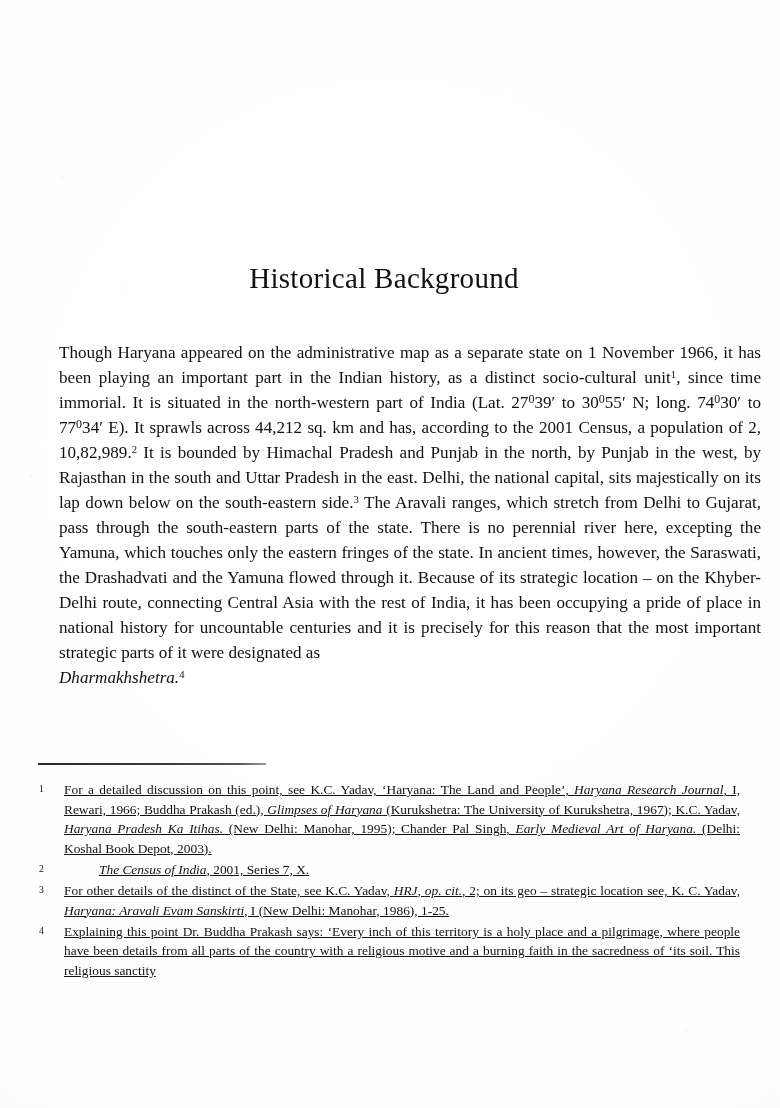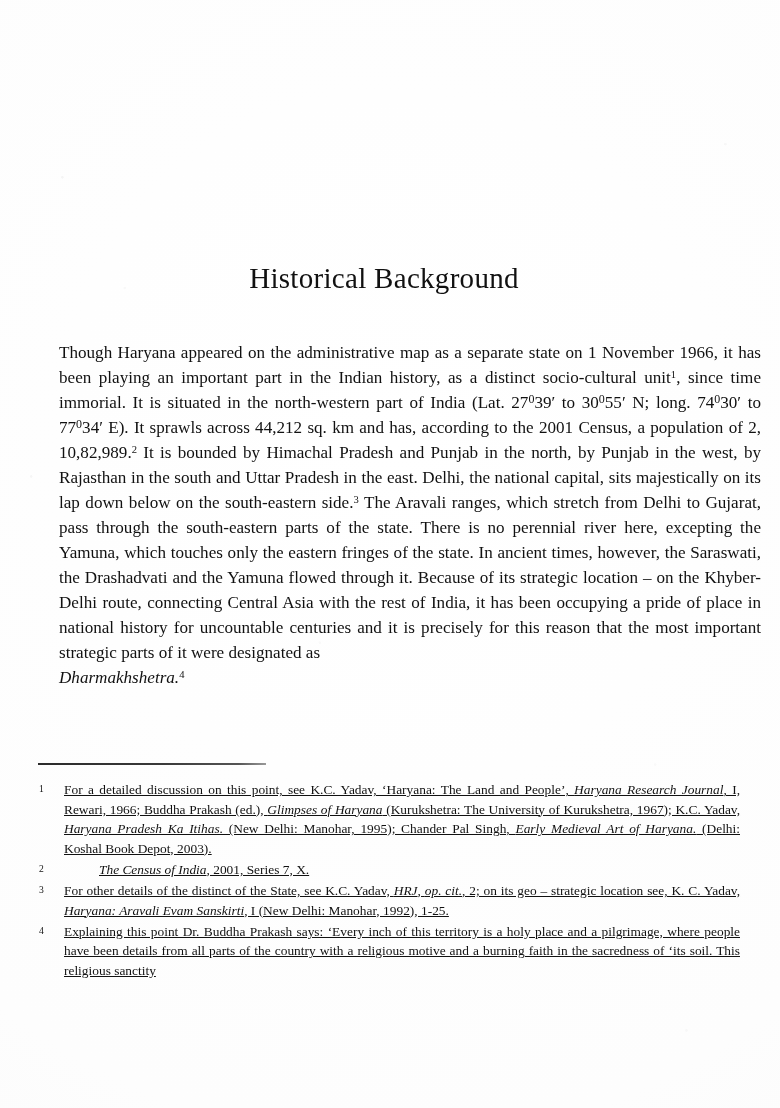--- a/index.html
+++ b/index.html
@@ -161,21 +161,21 @@
         <span class="fn-text"><span>For a detailed discussion on this point, see K.C. Yadav, ‘Haryana: The Land and People’, </span><i>Haryana Research Journal</i><span>, I, Rewari, 1966; Buddha Prakash (ed.), </span><i>Glimpses of Haryana</i><span> (Kurukshetra: The University of Kurukshetra, 1967); K.C. Yadav, </span><i>Haryana Pradesh Ka Itihas.</i><span> (New Delhi: Manohar, 1995); Chander Pal Singh, </span><i>Early Medieval Art of Haryana.</i><span> (Delhi: Koshal Book Depot, 2003).</span></span>
       </div>
 
       <div class="fn short">
         <span class="fn-marker">2</span>
         <span class="fn-text"><i>The Census of India</i><span>, 2001, Series 7, X.</span></span>
       </div>
 
       <div class="fn">
         <span class="fn-marker">3</span>
-        <span class="fn-text"><span>For other details of the distinct of the State, see K.C. Yadav, </span><i>HRJ</i><span>, </span><i>op. cit.</i><span>, 2; on its geo – strategic location see, K. C. Yadav, </span><i>Haryana: Aravali Evam Sanskirti</i><span>, I (New Delhi: Manohar, 1992), 1-25.</span></span>
+        <span class="fn-text"><span>For other details of the distinct of the State, see K.C. Yadav, </span><i>HRJ</i><span>, </span><i>op. cit.</i><span>, 2; on its geo – strategic location see, K. C. Yadav, </span><i>Haryana: Aravali Evam Sanskirti</i><span>, I (New Delhi: Manohar, 1986), 1-25.</span></span>
       </div>
 
       <div class="fn">
         <span class="fn-marker">4</span>
         <span class="fn-text">Explaining this point Dr. Buddha Prakash says: ‘Every inch of this territory is a holy place and a pilgrimage, where people have been details from all parts of the country with a religious motive and a burning faith in the sacredness of ‘its soil. This religious sanctity</span>
       </div>
 
     </div>
   </div>
 </div>

